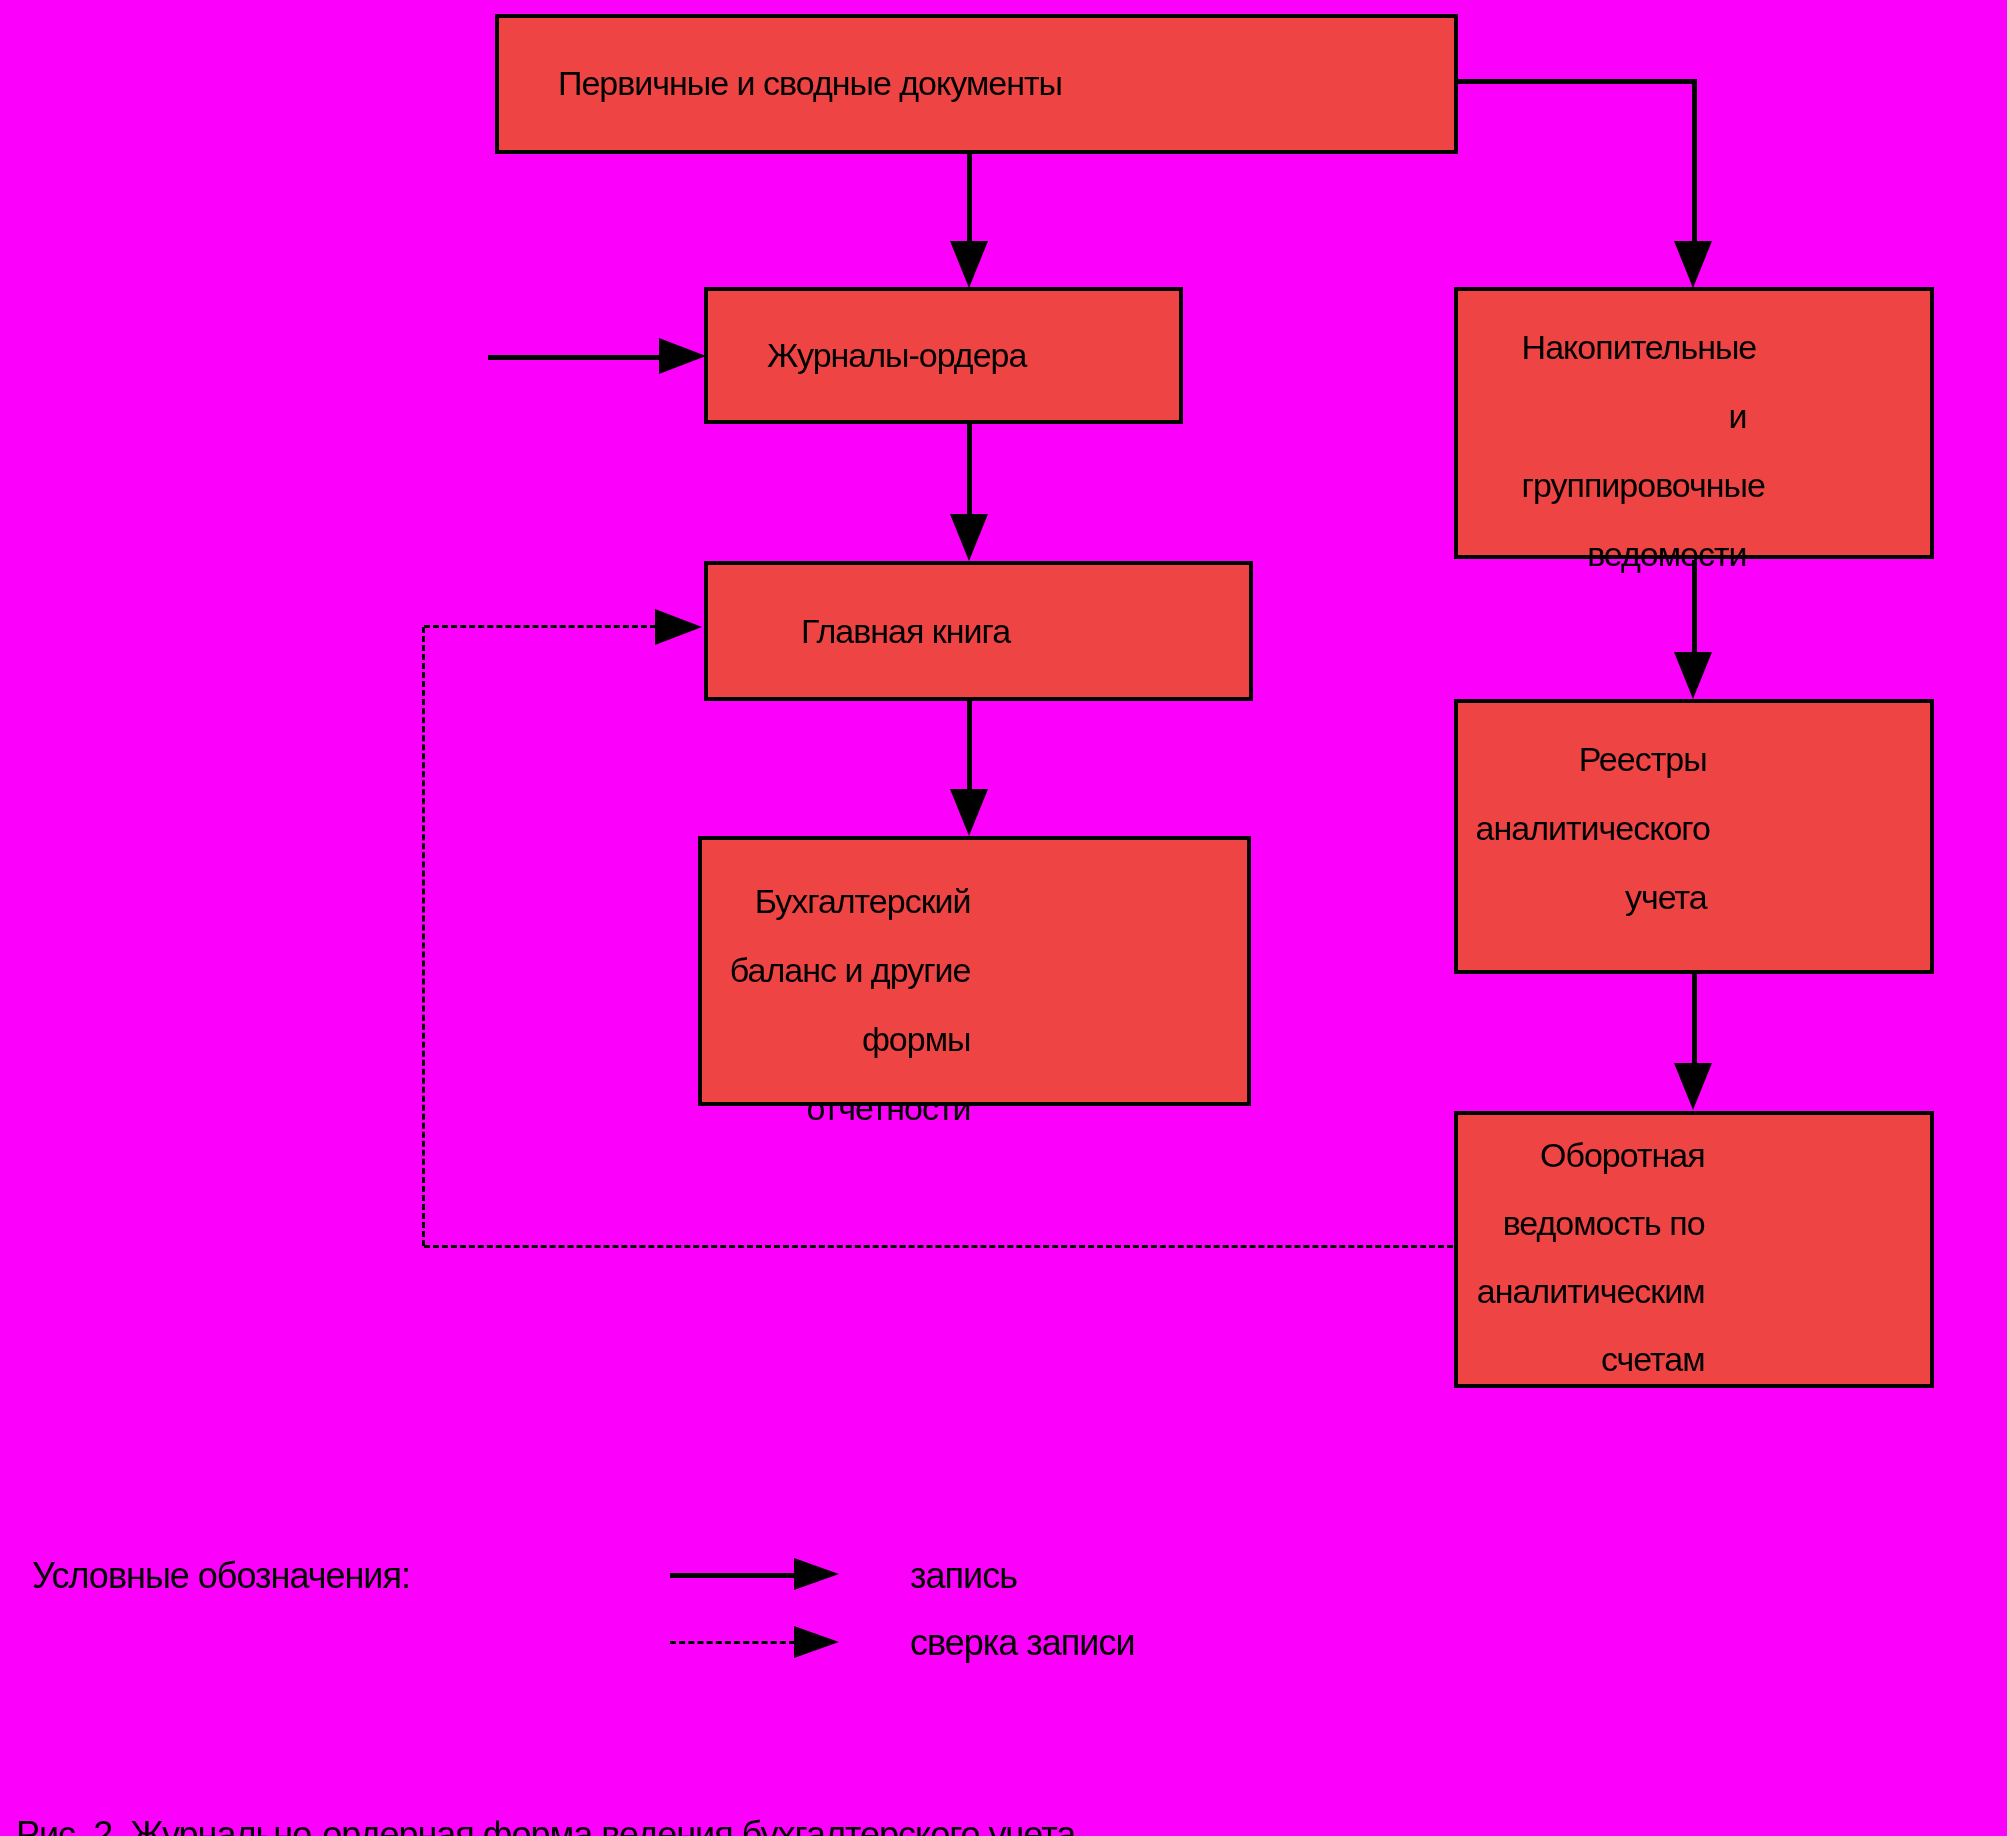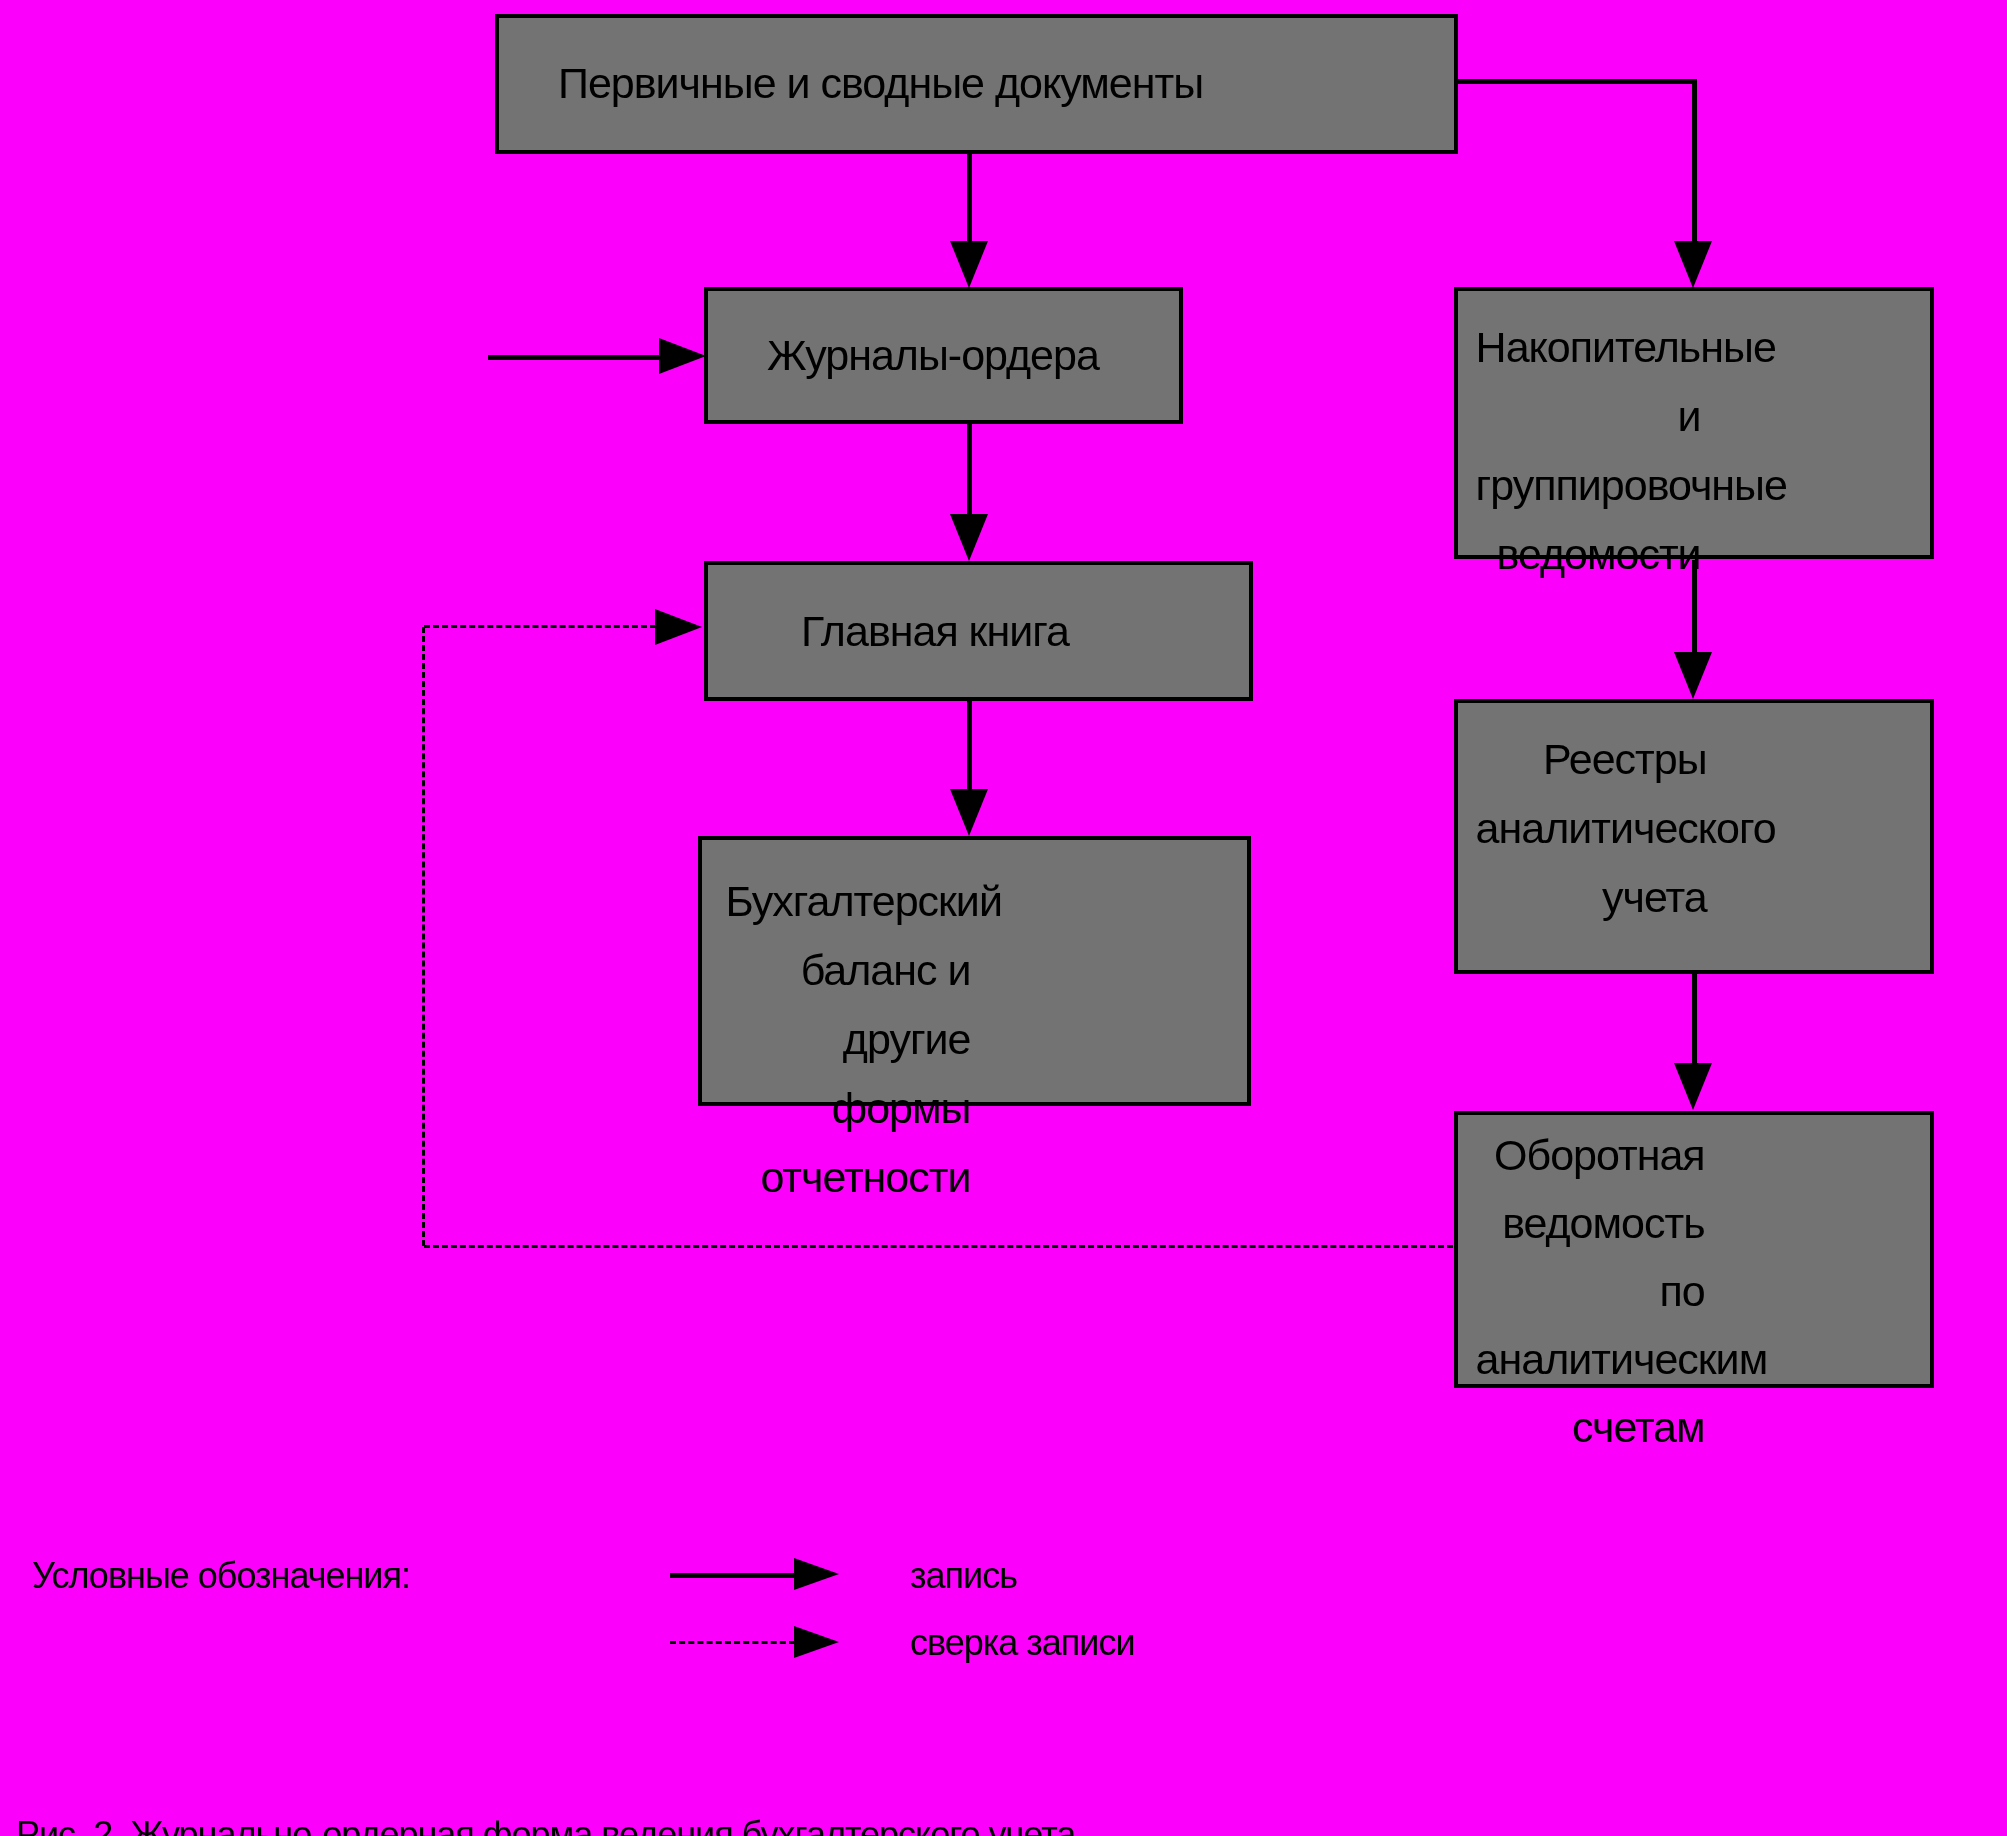--- a/index.html
+++ b/index.html
@@ -7,26 +7,26 @@
     position:relative;
     width:2007px;
     height:1837px;
     background:#FB00FB;
     font-family:"Liberation Sans", sans-serif;
     color:#000;
     overflow:hidden;
   }
   .box{
     position:absolute;
-    background:#737373;
+    background:#ef4444;
     border:4.9px solid #000000;
     box-sizing:border-box;
     display:flex;
     align-items:center;
-    font-size:43px;
+    font-size:34px;
     letter-spacing:-1px;
     line-height:69px;
     color:#000;
   }
   .box .txt{
     white-space:pre-line;
   }
   .box.multi{
     align-items:flex-start;
   }
@@ -82,21 +82,21 @@
     <span class="txt">Главная книга</span>
   </div>
 
   <div class="box multi" style="left:698px;top:836px;width:553px;height:270px;padding:26.5px 0 0 23.5px;">
     <span class="txt" style="width:245px;">Бухгалтерский
 баланс и другие
 формы отчетности</span>
   </div>
 
   <div class="box multi" style="left:1454px;top:287px;width:480px;height:272px;padding:21.6px 0 0 17.6px;">
-    <span class="txt" style="width:225px;">Накопительные и
+    <span class="txt" style="width:225px;margin-left:46px;">Накопительные и
 группировочные
 ведомости</span>
   </div>
 
   <div class="box multi" style="left:1454px;top:1111px;width:480px;height:277px;padding:5.9px 0 0 17.6px;line-height:68px;">
     <span class="txt" style="width:229px;">Оборотная
 ведомость по
 аналитическим
 счетам</span>
   </div>

